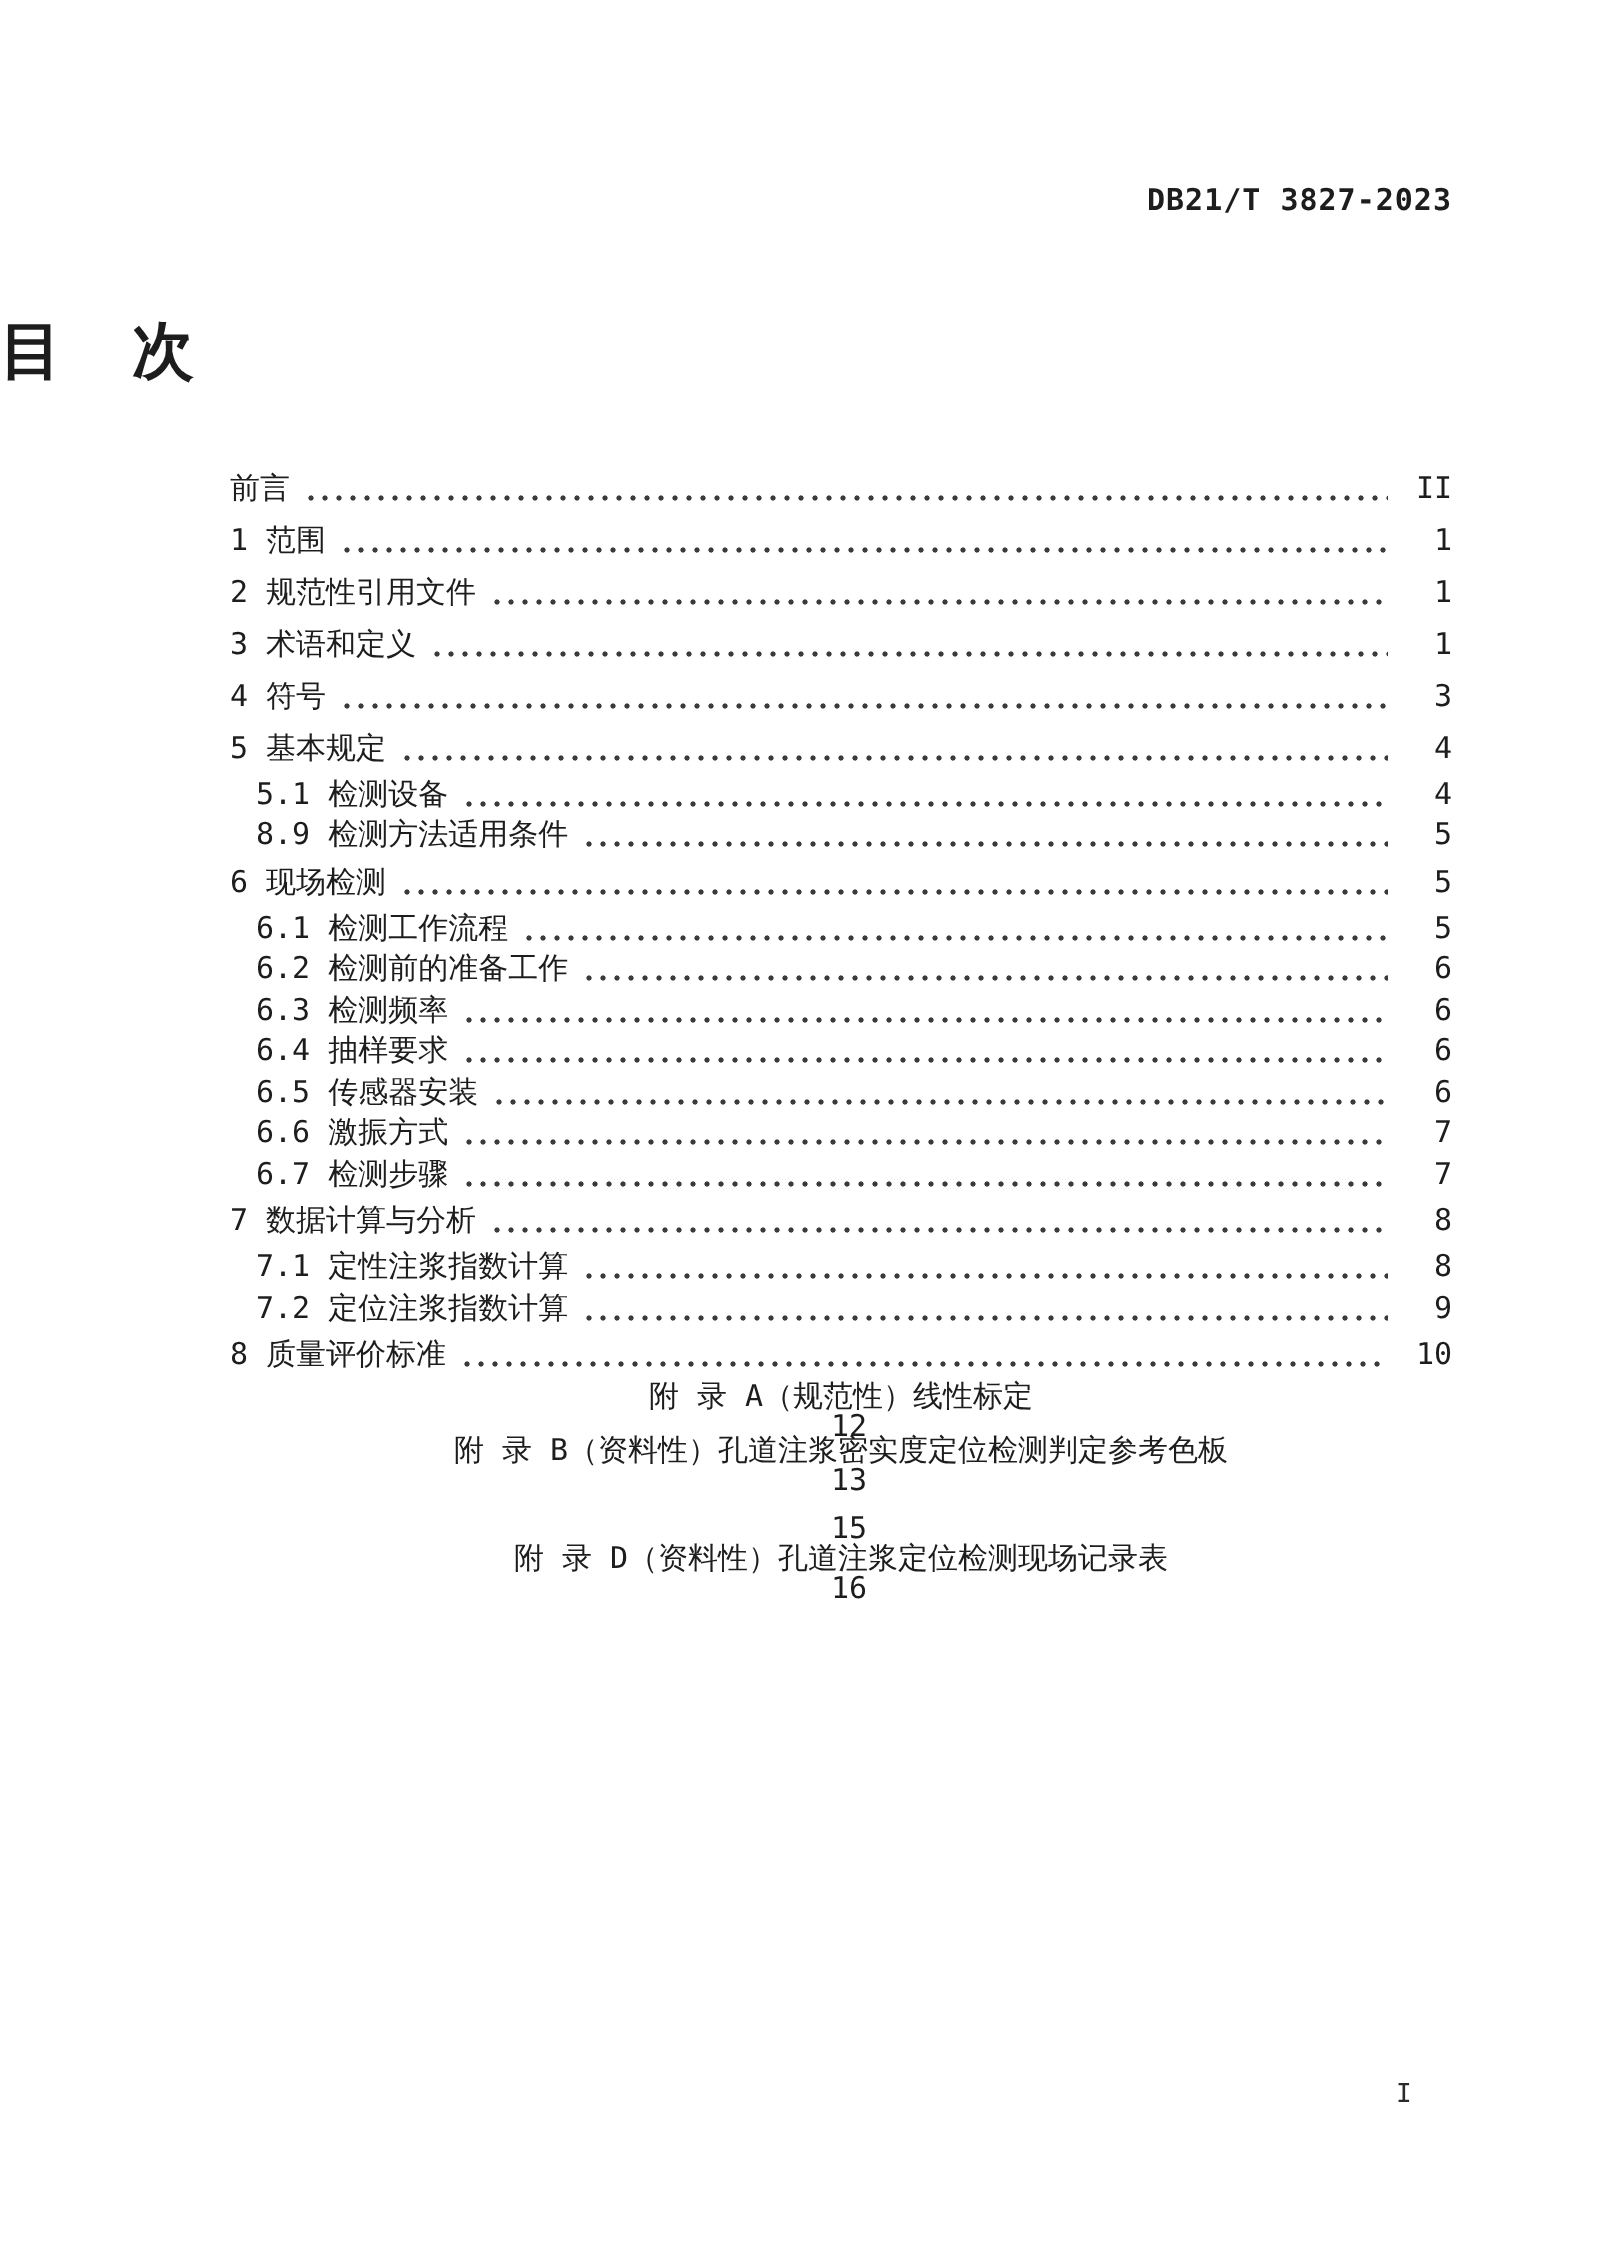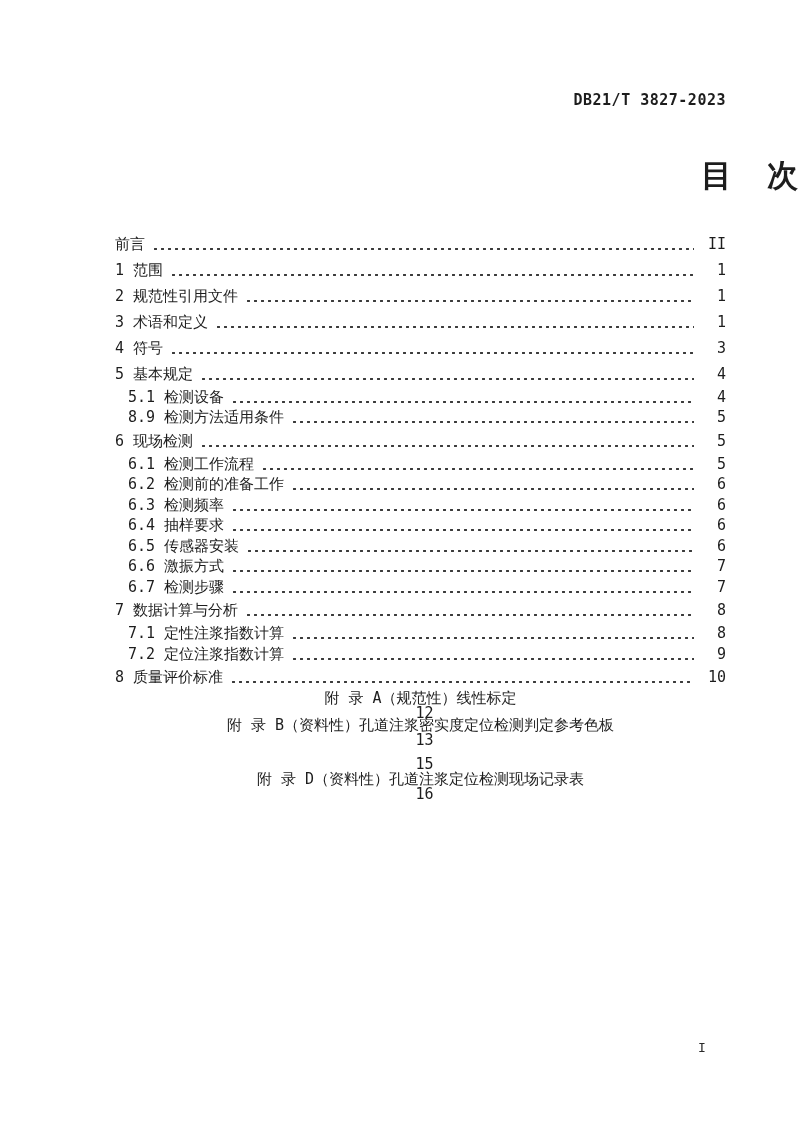--- a/index.html
+++ b/index.html
@@ -23,21 +23,21 @@
     font-size: 15px;
     font-weight: bold;
     letter-spacing: 0.5px;
     white-space: pre;
   }
   .page-title {
     position: absolute;
     top: 155px;
     left: 0;
     right: 0;
-    text-align: right;
+    text-align: left;
     font-size: 31px;
     font-weight: bold;
     white-space: pre;
     letter-spacing: 2px;
   }
   .toc {
     position: absolute;
     left: 115px;
     top: 231px;
     width: 611px;

